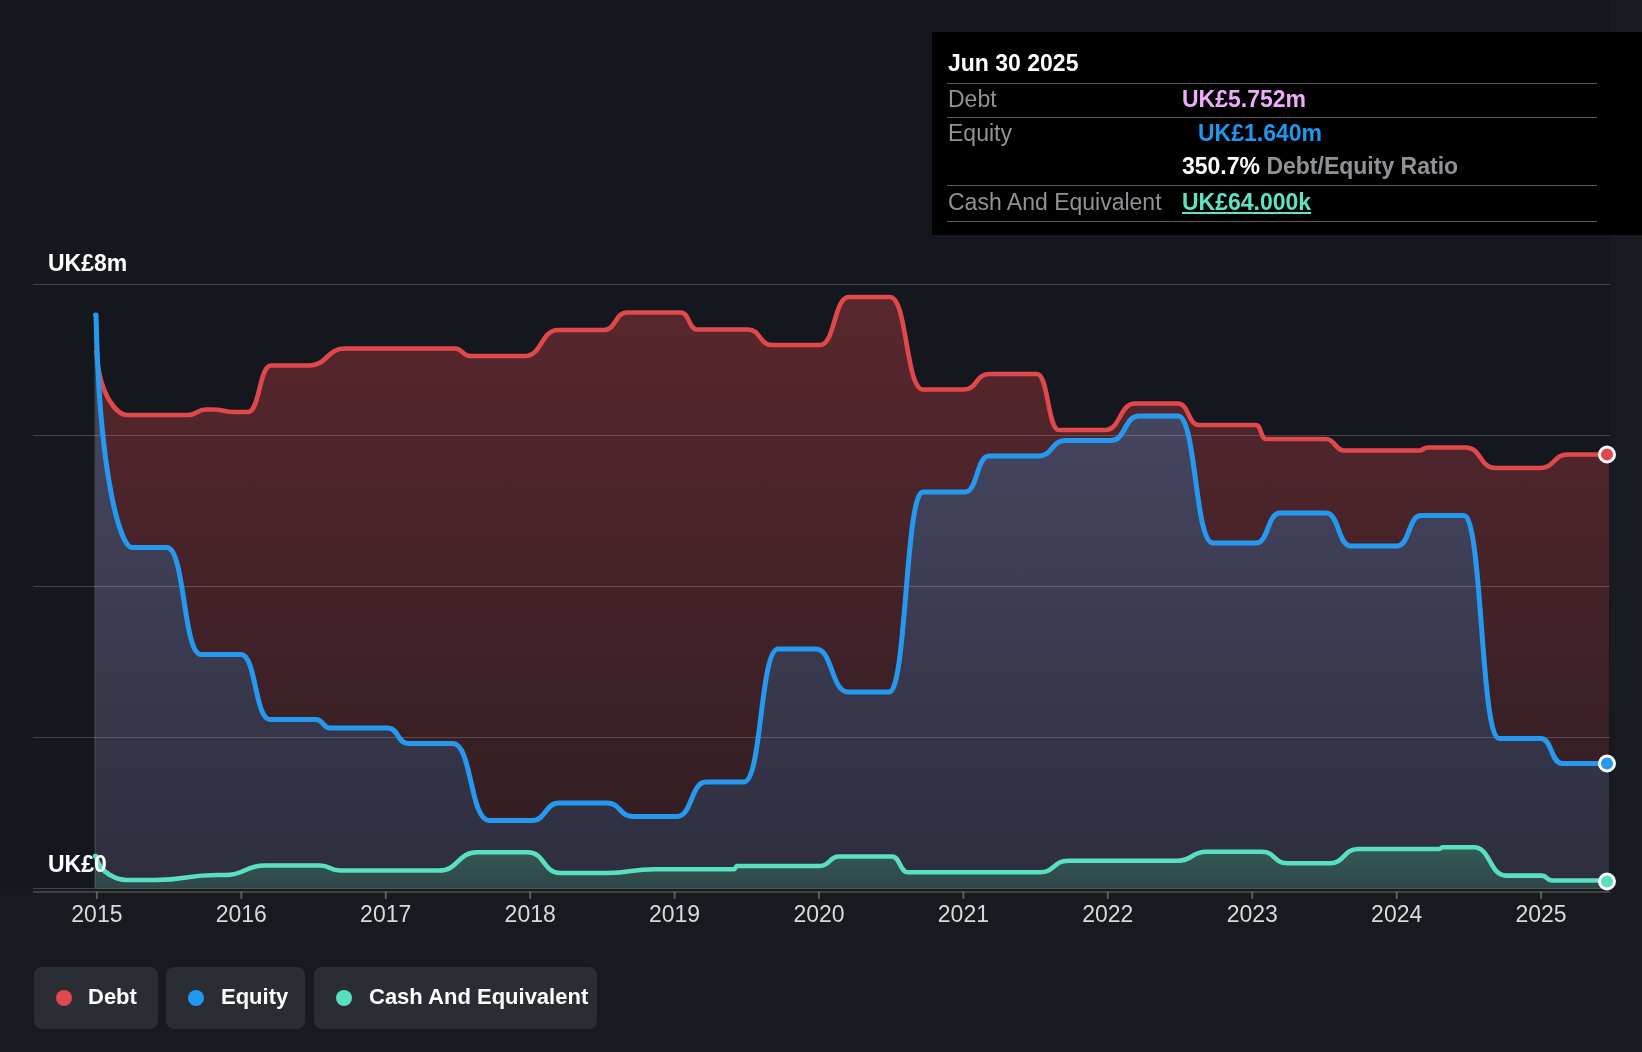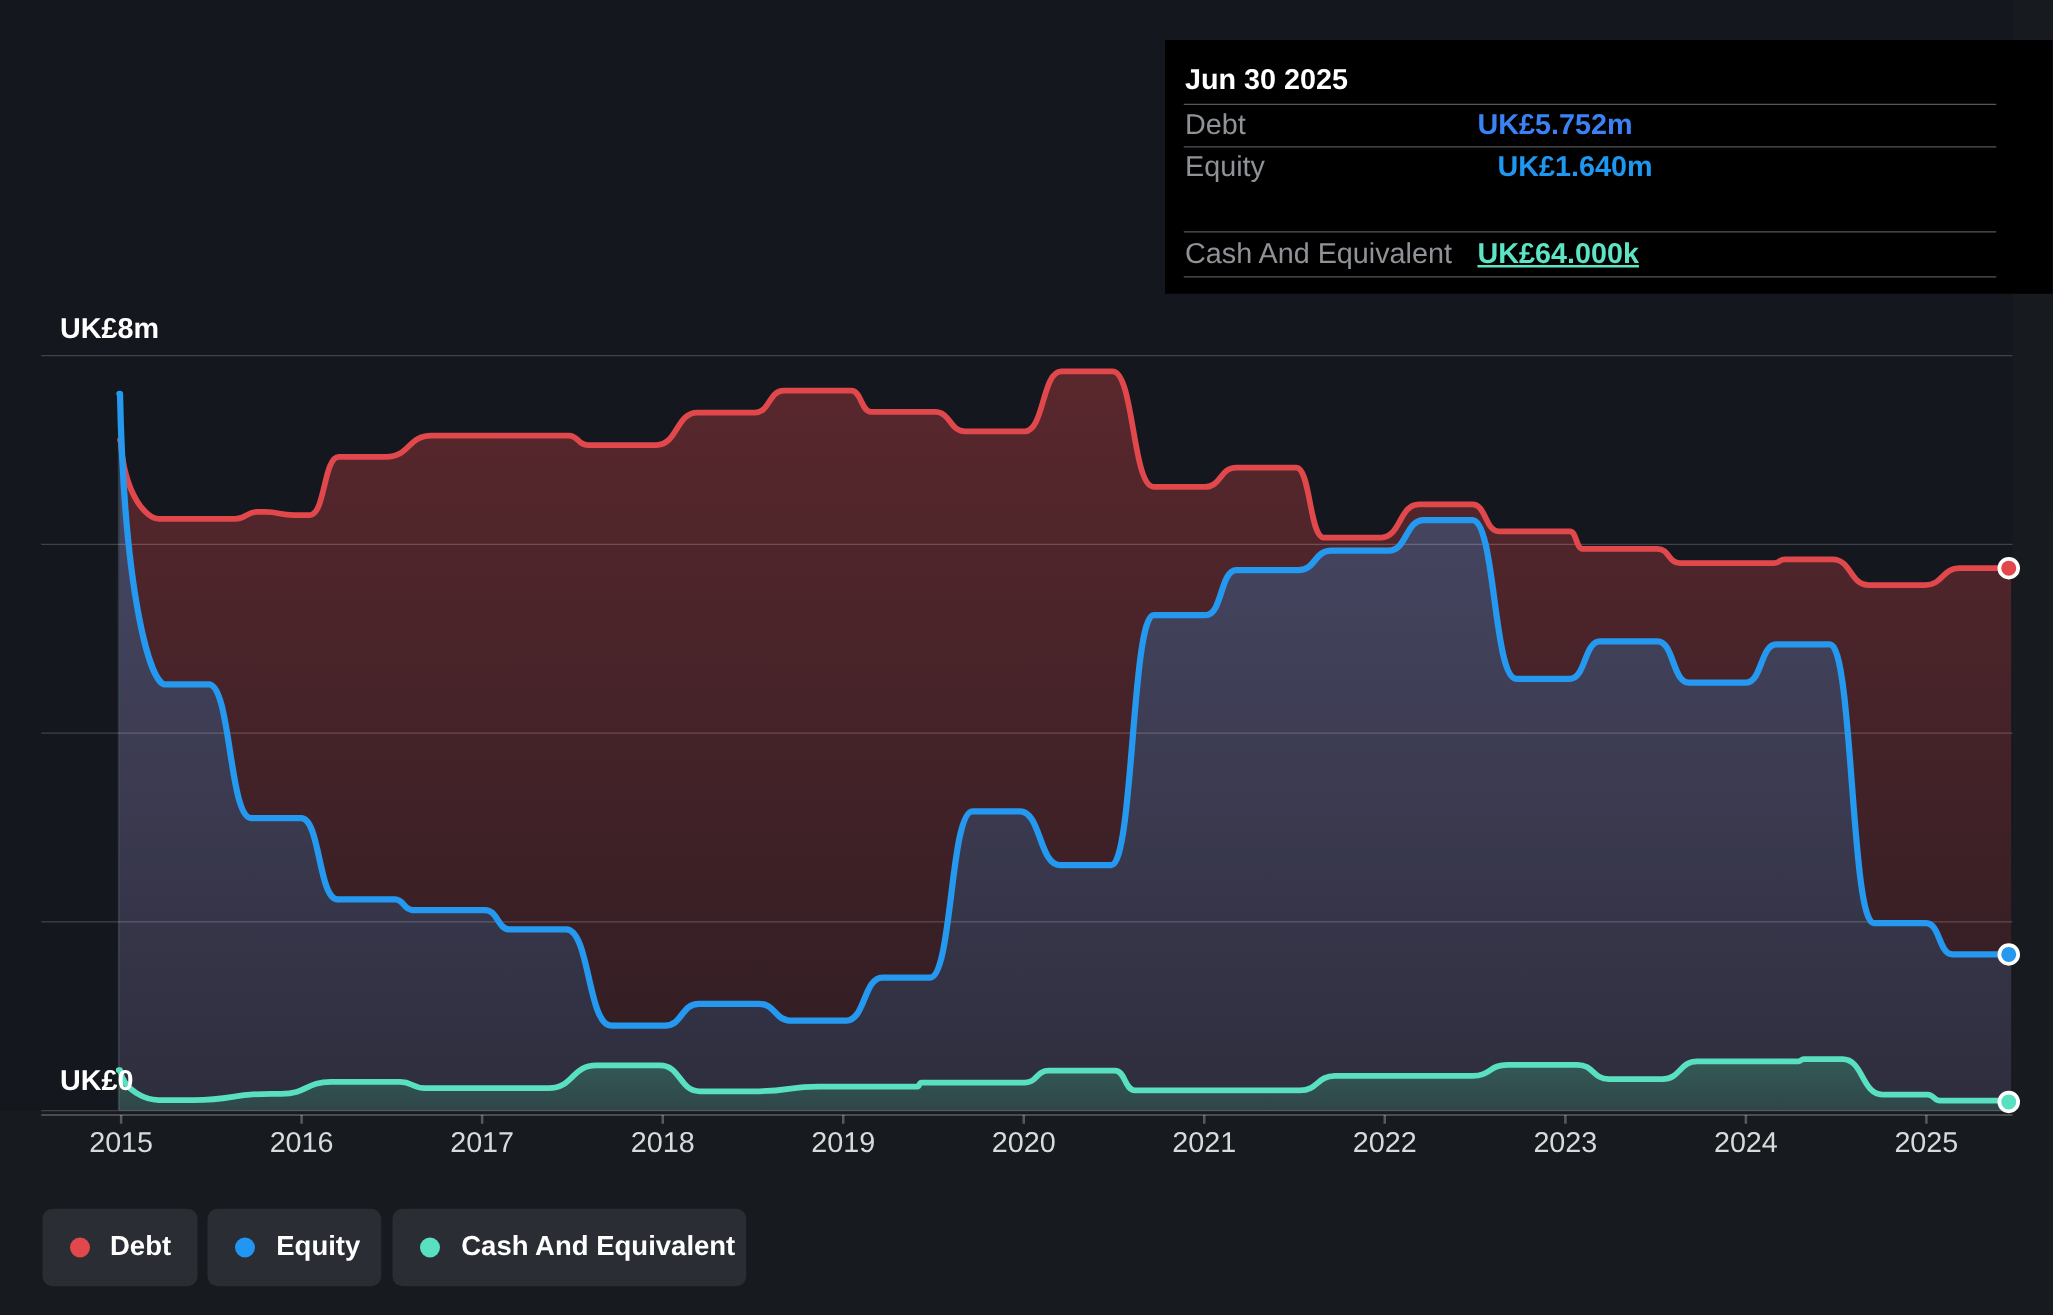--- a/index.html
+++ b/index.html
@@ -76,24 +76,25 @@
 <text x="1107.8" y="921.5" font-size="23" fill="#d8dadc" text-anchor="middle">2022</text>
 <text x="1252.3" y="921.5" font-size="23" fill="#d8dadc" text-anchor="middle">2023</text>
 <text x="1396.7" y="921.5" font-size="23" fill="#d8dadc" text-anchor="middle">2024</text>
 <text x="1541.1" y="921.5" font-size="23" fill="#d8dadc" text-anchor="middle">2025</text>
 </svg>
   </div>
   <div class="tooltip">
     <div class="tt-title">Jun 30 2025</div>
     <div class="tt-sep" style="top:51px;"></div>
     <div class="tt-label" style="top:54px;">Debt</div>
-    <div class="tt-value" style="top:54px; color:#3b82f6;">UK£5.752m</div>
+    <div class="tt-value" style="top:54px; color:#f0abfc;">UK£5.752m</div>
     <div class="tt-sep" style="top:84.5px;"></div>
     <div class="tt-label" style="top:88px;">Equity</div>
     <div class="tt-value" style="top:88px; color:#1e97f0;margin-left:16px;">UK£1.640m</div>
+    <div class="tt-value" style="top:121px; color:#fff;">350.7% <span style="color:#909396;">Debt/Equity Ratio</span></div>
     <div class="tt-sep" style="top:153px;"></div>
     <div class="tt-label" style="top:157px;">Cash And Equivalent</div>
     <div class="tt-value" style="top:157px; color:#5ce4c4;text-decoration:underline;">UK£64.000k</div>
     <div class="tt-sep" style="top:189px;"></div>
   </div>
   <div class="legend">
     <div class="lg-btn" style="left:0; width:124px;"></div>
     <div class="lg-dot" style="left:22px; background:#e1484c;"></div>
     <div class="lg-txt" style="left:54px;">Debt</div>
     <div class="lg-btn" style="left:132px; width:139px;"></div>

